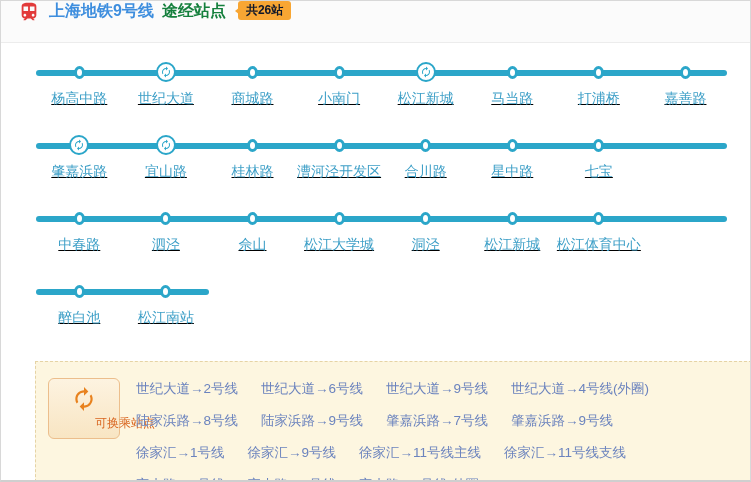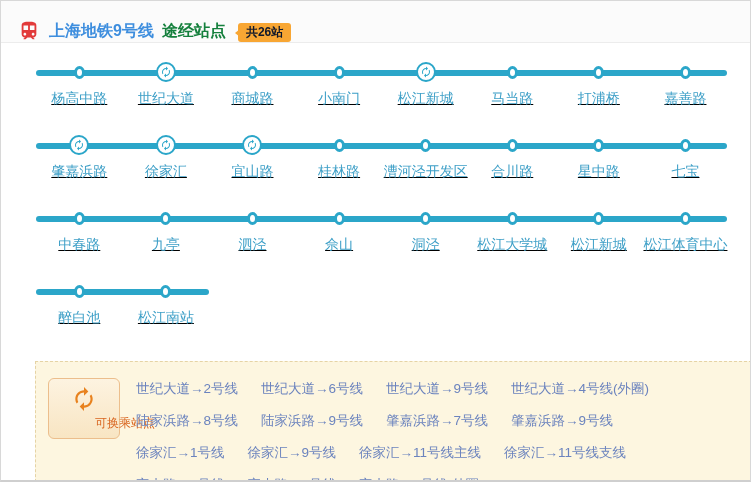--- a/index.html
+++ b/index.html
@@ -21,21 +21,21 @@
     position:relative;
     width:751px;height:482px;
     border:1px solid #D8D8D8;
     border-bottom:2px solid #CFCFCF;
     background:#fff;
     overflow:hidden;
   }
   
   .header{
     height:42px;
-    display:flex;align-items:flex-end;
+    display:flex;align-items:flex-start;
     padding-left:17px;
     background:#FBFBFB;
     border-bottom:1px solid #ECECEC;
   }
   .train-icon{display:inline-flex;margin-right:9px;}
   .line-name{
     color:var(--header-link);
     font-size:16px;font-weight:bold;
     text-decoration:none;
     margin-right:8px;
@@ -234,30 +234,20 @@
           <div class="station-name">肇嘉浜路</div>
         </div>
         <div class="station">
           <div class="dot-area">
             <div class="dot transfer">
               <svg viewBox="0 0 24 24" aria-hidden="true">
                 <path fill="currentColor" d="M12 6v3l4-4-4-4v3c-4.42 0-8 3.58-8 8 0 1.57.46 3.03 1.24 4.26L6.7 14.8c-.45-.83-.7-1.79-.7-2.8 0-3.31 2.69-6 6-6zm6.76 1.74L17.3 9.2c.44.84.7 1.79.7 2.8 0 3.31-2.69 6-6 6v-3l-4 4 4 4v-3c4.42 0 8-3.58 8-8 0-1.57-.46-3.03-1.24-4.26z"></path>
               </svg>
             </div>
           </div>
-          <div class="station-name">徐家汇</div>
-        </div>
-        <div class="station">
-          <div class="dot-area">
-            <div class="dot transfer">
-              <svg viewBox="0 0 24 24" aria-hidden="true">
-                <path fill="currentColor" d="M12 6v3l4-4-4-4v3c-4.42 0-8 3.58-8 8 0 1.57.46 3.03 1.24 4.26L6.7 14.8c-.45-.83-.7-1.79-.7-2.8 0-3.31 2.69-6 6-6zm6.76 1.74L17.3 9.2c.44.84.7 1.79.7 2.8 0 3.31-2.69 6-6 6v-3l-4 4 4 4v-3c4.42 0 8-3.58 8-8 0-1.57-.46-3.03-1.24-4.26z"></path>
-              </svg>
-            </div>
-          </div>
           <div class="station-name">宜山路</div>
         </div>
         <div class="station">
           <div class="dot-area">
             <div class="dot"></div>
           </div>
           <div class="station-name">桂林路</div>
         </div>
         <div class="station">
           <div class="dot-area">
@@ -289,45 +279,39 @@
         <div class="station">
           <div class="dot-area">
             <div class="dot"></div>
           </div>
           <div class="station-name">中春路</div>
         </div>
         <div class="station">
           <div class="dot-area">
             <div class="dot"></div>
           </div>
-          <div class="station-name">九亭</div>
-        </div>
-        <div class="station">
-          <div class="dot-area">
-            <div class="dot"></div>
-          </div>
           <div class="station-name">泗泾</div>
         </div>
         <div class="station">
           <div class="dot-area">
             <div class="dot"></div>
           </div>
           <div class="station-name">佘山</div>
         </div>
         <div class="station">
           <div class="dot-area">
             <div class="dot"></div>
           </div>
+          <div class="station-name">松江大学城</div>
+        </div>
+        <div class="station">
+          <div class="dot-area">
+            <div class="dot"></div>
+          </div>
           <div class="station-name">洞泾</div>
-        </div>
-        <div class="station">
-          <div class="dot-area">
-            <div class="dot"></div>
-          </div>
-          <div class="station-name">松江大学城</div>
         </div>
         <div class="station">
           <div class="dot-area">
             <div class="dot"></div>
           </div>
           <div class="station-name">松江新城</div>
         </div>
         <div class="station">
           <div class="dot-area">
             <div class="dot"></div>

